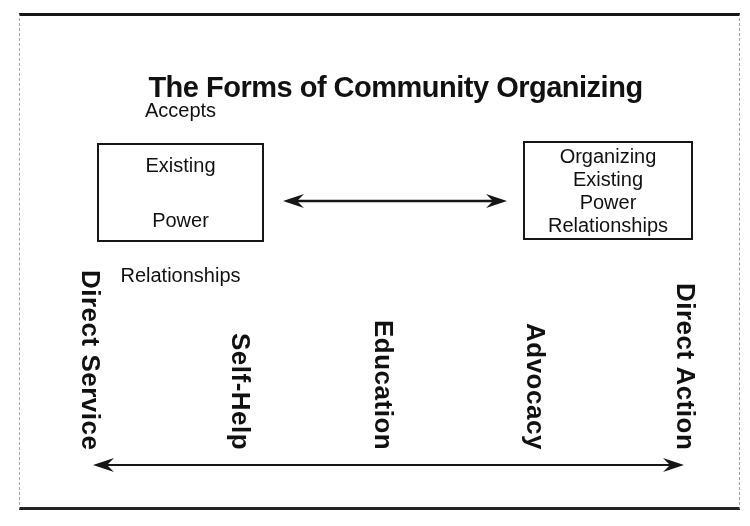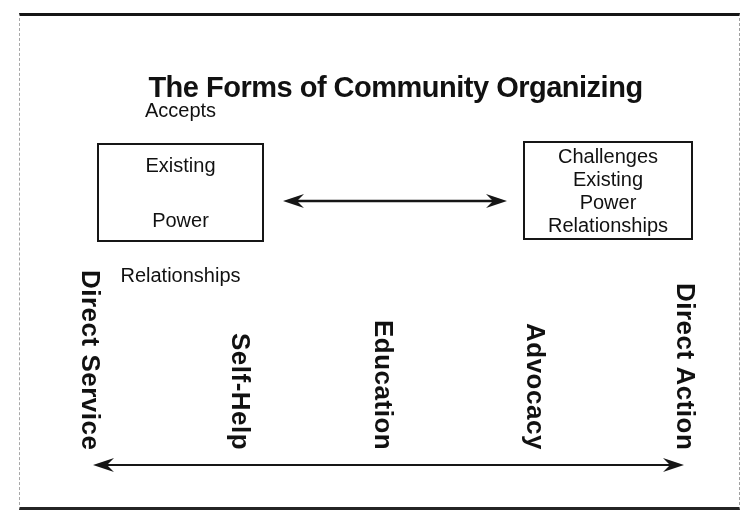--- a/index.html
+++ b/index.html
@@ -95,21 +95,21 @@
   <h1 class="title">The Forms of Community Organizing</h1>
 
   <div class="power-box left">
     <div>Accepts</div>
     <div>Existing</div>
     <div>Power</div>
     <div>Relationships</div>
   </div>
 
   <div class="power-box right">
-    <div>Challenges</div>
+    <div>Organizing</div>
     <div>Existing</div>
     <div>Power</div>
     <div>Relationships</div>
   </div>
 
   <svg class="arrows" viewBox="0 0 750 526" xmlns="http://www.w3.org/2000/svg">
 
     <g fill="#161616" stroke="#161616">
       <line x1="297" y1="201" x2="493" y2="201" stroke-width="2.5"></line>
       <polygon points="283,201 304,194 297,201 304,208" stroke="none"></polygon>

